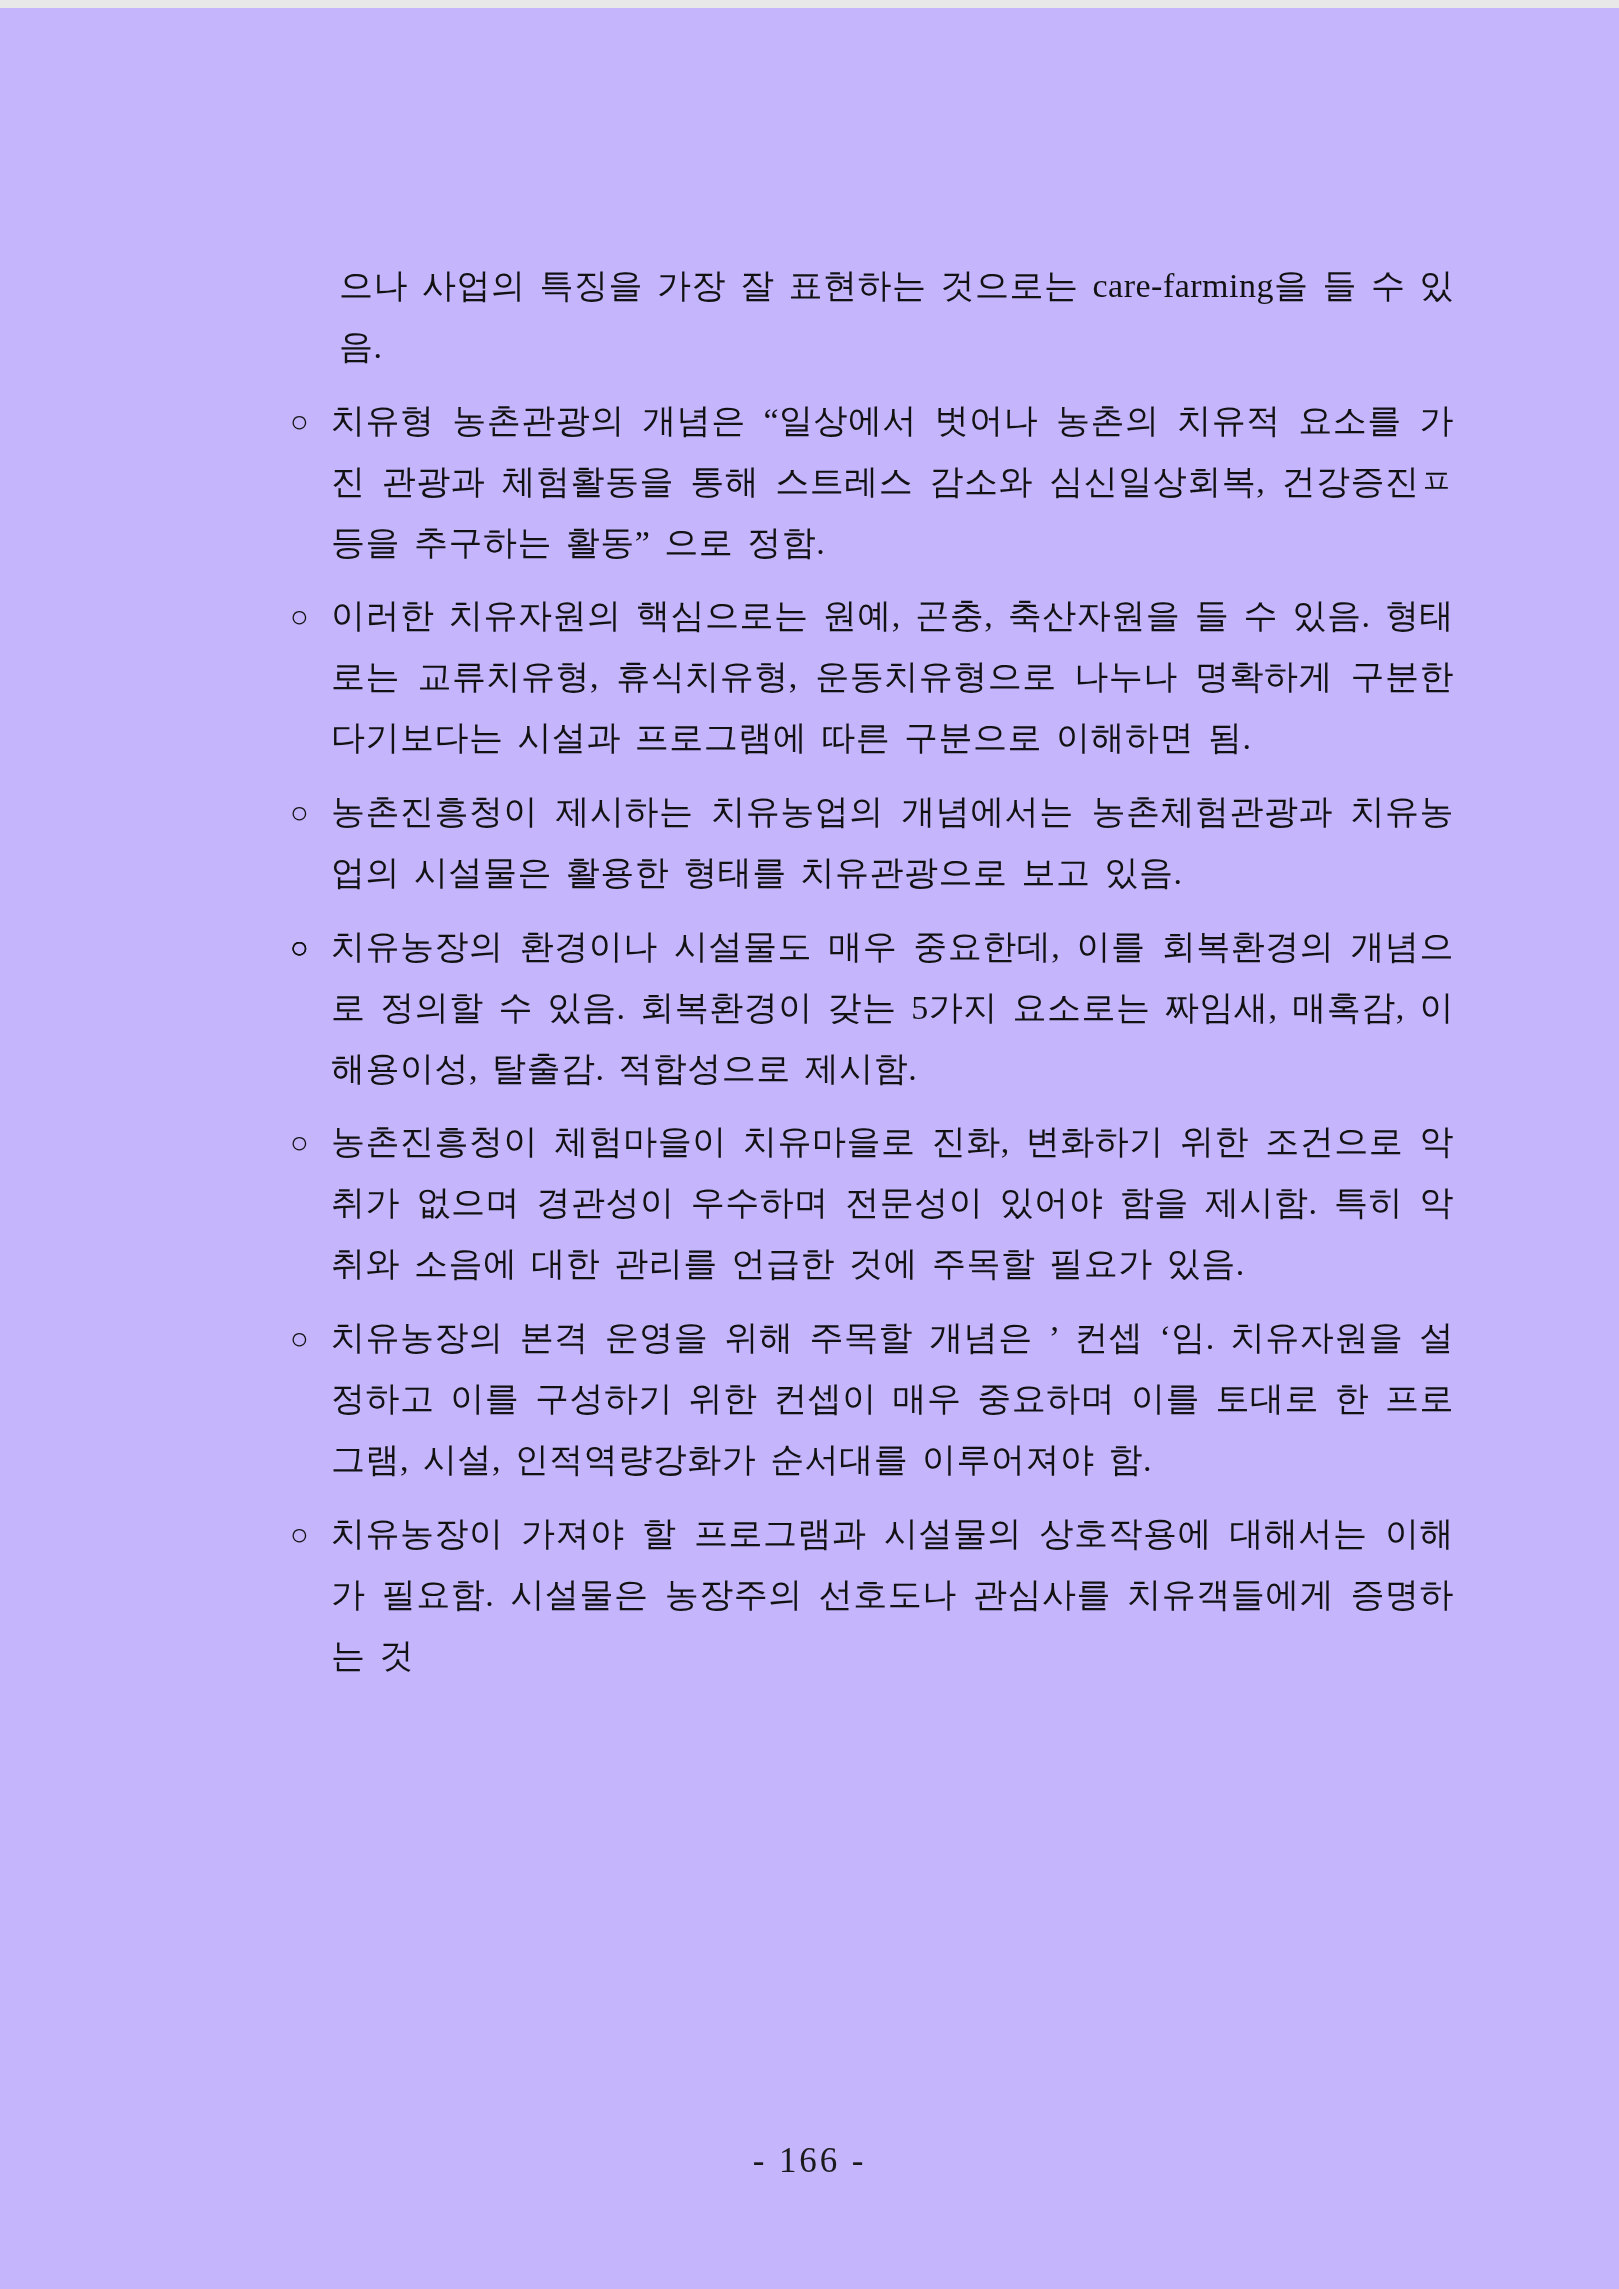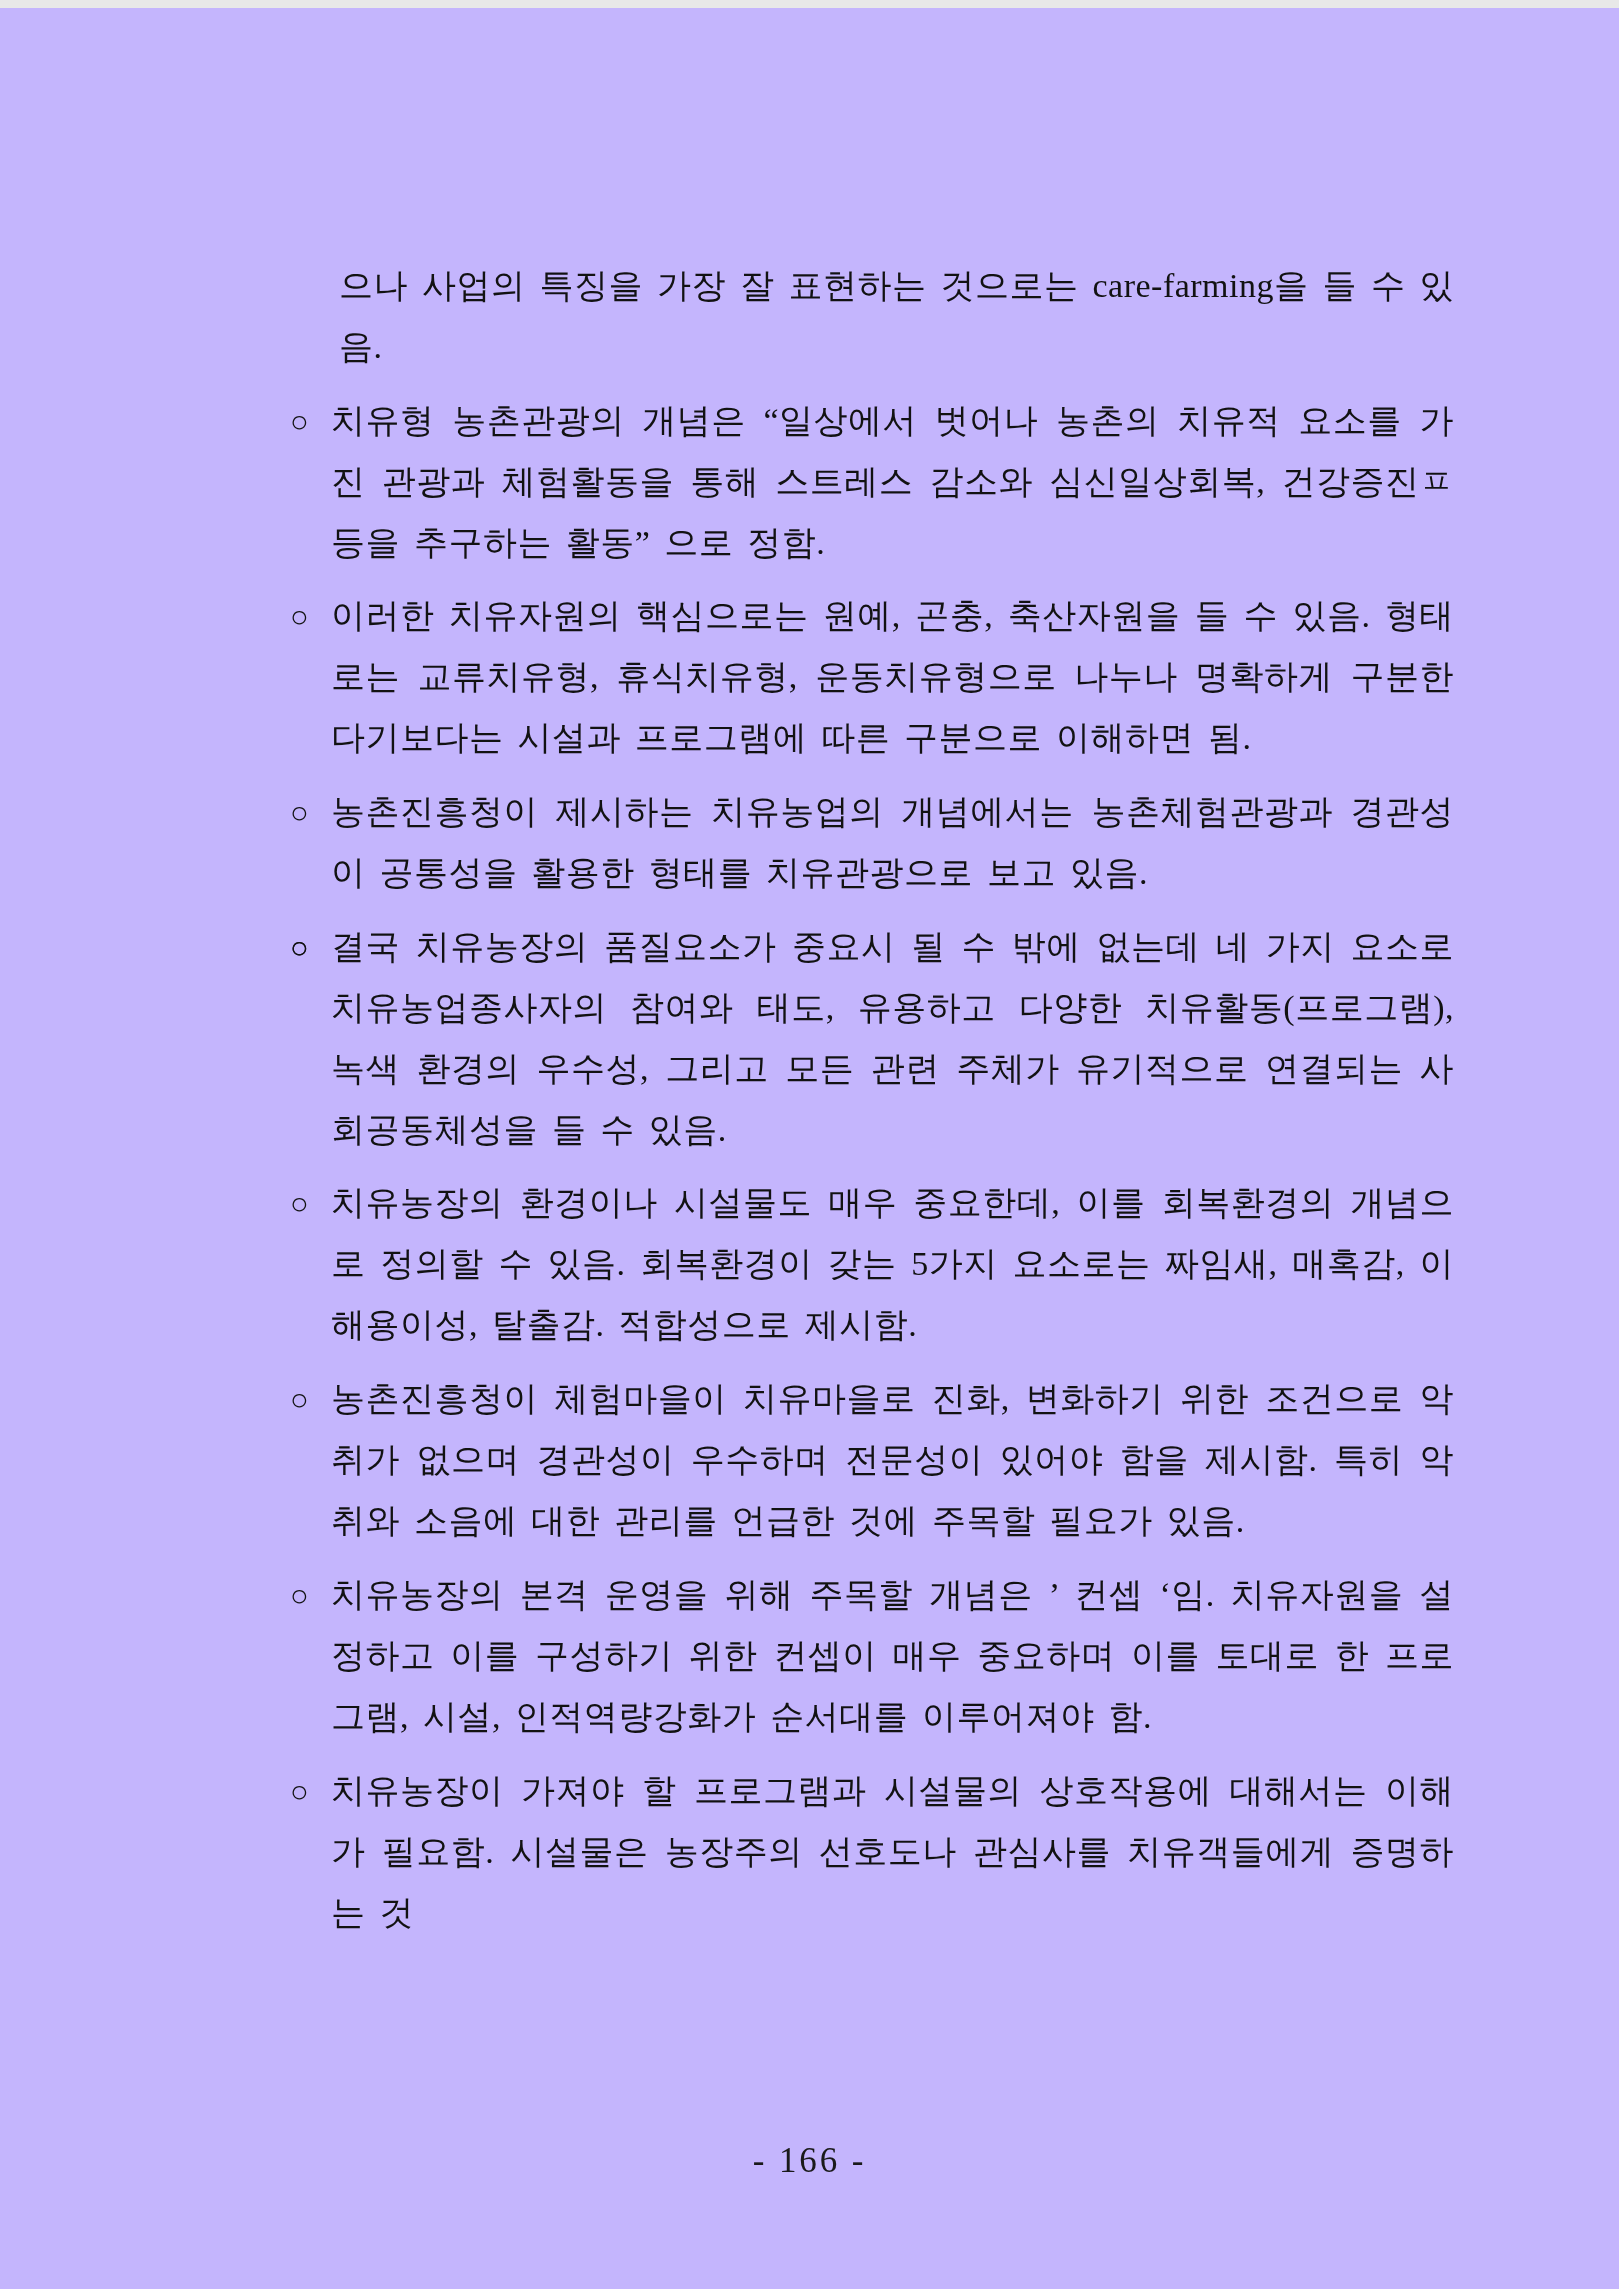--- a/index.html
+++ b/index.html
@@ -64,28 +64,27 @@
       <p class="para has-bullet">
     <span class="bullet-char">○</span>
     <span class="para-text">치유형 농촌관광의 개념은  “일상에서 벗어나 농촌의 치유적 요소를 가진 관광과 체험활동을 통해 스트레스 감소와 심신일상회복, 건강증진ㅍ등을 추구하는 활동” 으로 정함.</span>
   </p>
       <p class="para has-bullet">
     <span class="bullet-char">○</span>
     <span class="para-text">이러한 치유자원의 핵심으로는 원예, 곤충, 축산자원을 들 수 있음. 형태로는 교류치유형, 휴식치유형, 운동치유형으로 나누나 명확하게 구분한다기보다는 시설과 프로그램에 따른 구분으로 이해하면 됨.</span>
   </p>
       <p class="para has-bullet">
     <span class="bullet-char">○</span>
-    <span class="para-text">농촌진흥청이 제시하는 치유농업의 개념에서는 농촌체험관광과 경관성이 공통성을 활용한 형태를 치유관광으로 보고 있음.</span>
+    <span class="para-text">농촌진흥청이 제시하는 치유농업의 개념에서는 농촌체험관광과 치유농업의 시설물은 활용한 형태를 치유관광으로 보고 있음.</span>
   </p>
       <p class="para has-bullet">
     <span class="bullet-char">○</span>
   </p>
       <p class="para has-bullet">
     <span class="bullet-char">○</span>
-    <span class="para-text">결국 치유농장의 품질요소가 중요시 될 수 밖에 없는데 네 가지 요소로 치유농업종사자의 참여와 태도, 유용하고 다양한 치유활동(프로그램), 녹색 환경의 우수성, 그리고 모든 관련 주체가 유기적으로 연결되는 사회공동체성을 들 수 있음.</span>
   </p>
       <p class="para has-bullet">
     <span class="bullet-char">○</span>
     <span class="para-text">치유농장의 환경이나 시설물도 매우 중요한데, 이를 회복환경의 개념으로 정의할 수 있음. 회복환경이 갖는 5가지 요소로는 짜임새, 매혹감, 이해용이성, 탈출감. 적합성으로 제시함.</span>
   </p>
       <p class="para has-bullet">
     <span class="bullet-char">○</span>
     <span class="para-text">농촌진흥청이 체험마을이 치유마을로 진화, 변화하기 위한 조건으로 악취가 없으며 경관성이 우수하며 전문성이 있어야 함을 제시함. 특히 악취와 소음에 대한 관리를 언급한 것에 주목할 필요가 있음.</span>
   </p>
       <p class="para has-bullet">

